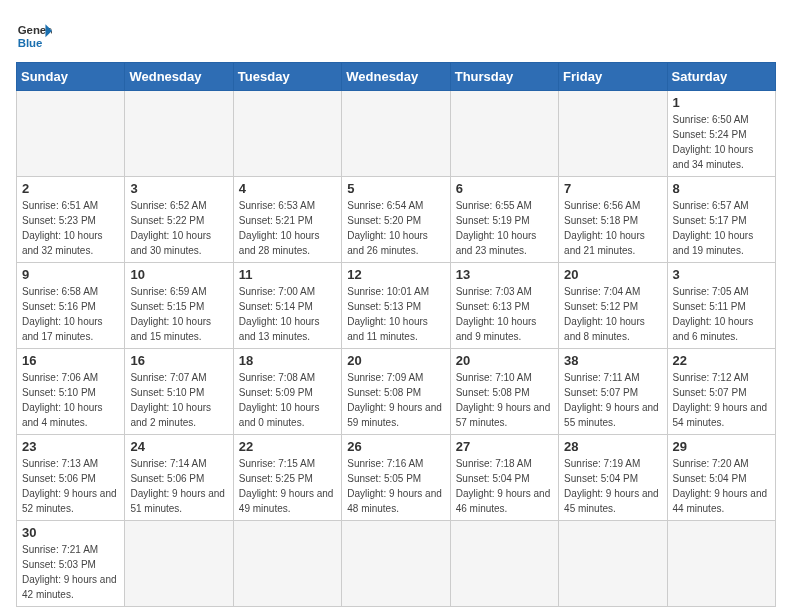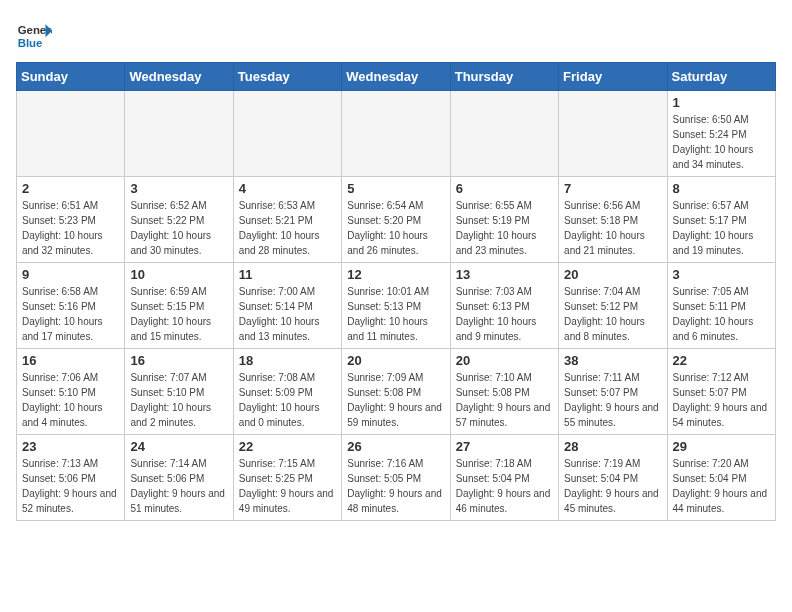--- a/index.html
+++ b/index.html
@@ -300,14 +300,28 @@
 Sunset: 5:04 PM
 Daylight: 9 hours and 45 minutes.</div>
         </td>
         <td>
           <span class="day-number">29</span>
           <div class="day-info">Sunrise: 7:20 AM
 Sunset: 5:04 PM
 Daylight: 9 hours and 44 minutes.</div>
         </td>
       </tr>
+      <tr class="last-row">
+        <td class="has-data">
+          <span class="day-number">30</span>
+          <div class="day-info">Sunrise: 7:21 AM
+Sunset: 5:03 PM
+Daylight: 9 hours and 42 minutes.</div>
+        </td>
+        <td class="empty"></td>
+        <td class="empty"></td>
+        <td class="empty"></td>
+        <td class="empty"></td>
+        <td class="empty"></td>
+        <td class="empty"></td>
+      </tr>
     </tbody>
 </table>
 
 </body></html>

